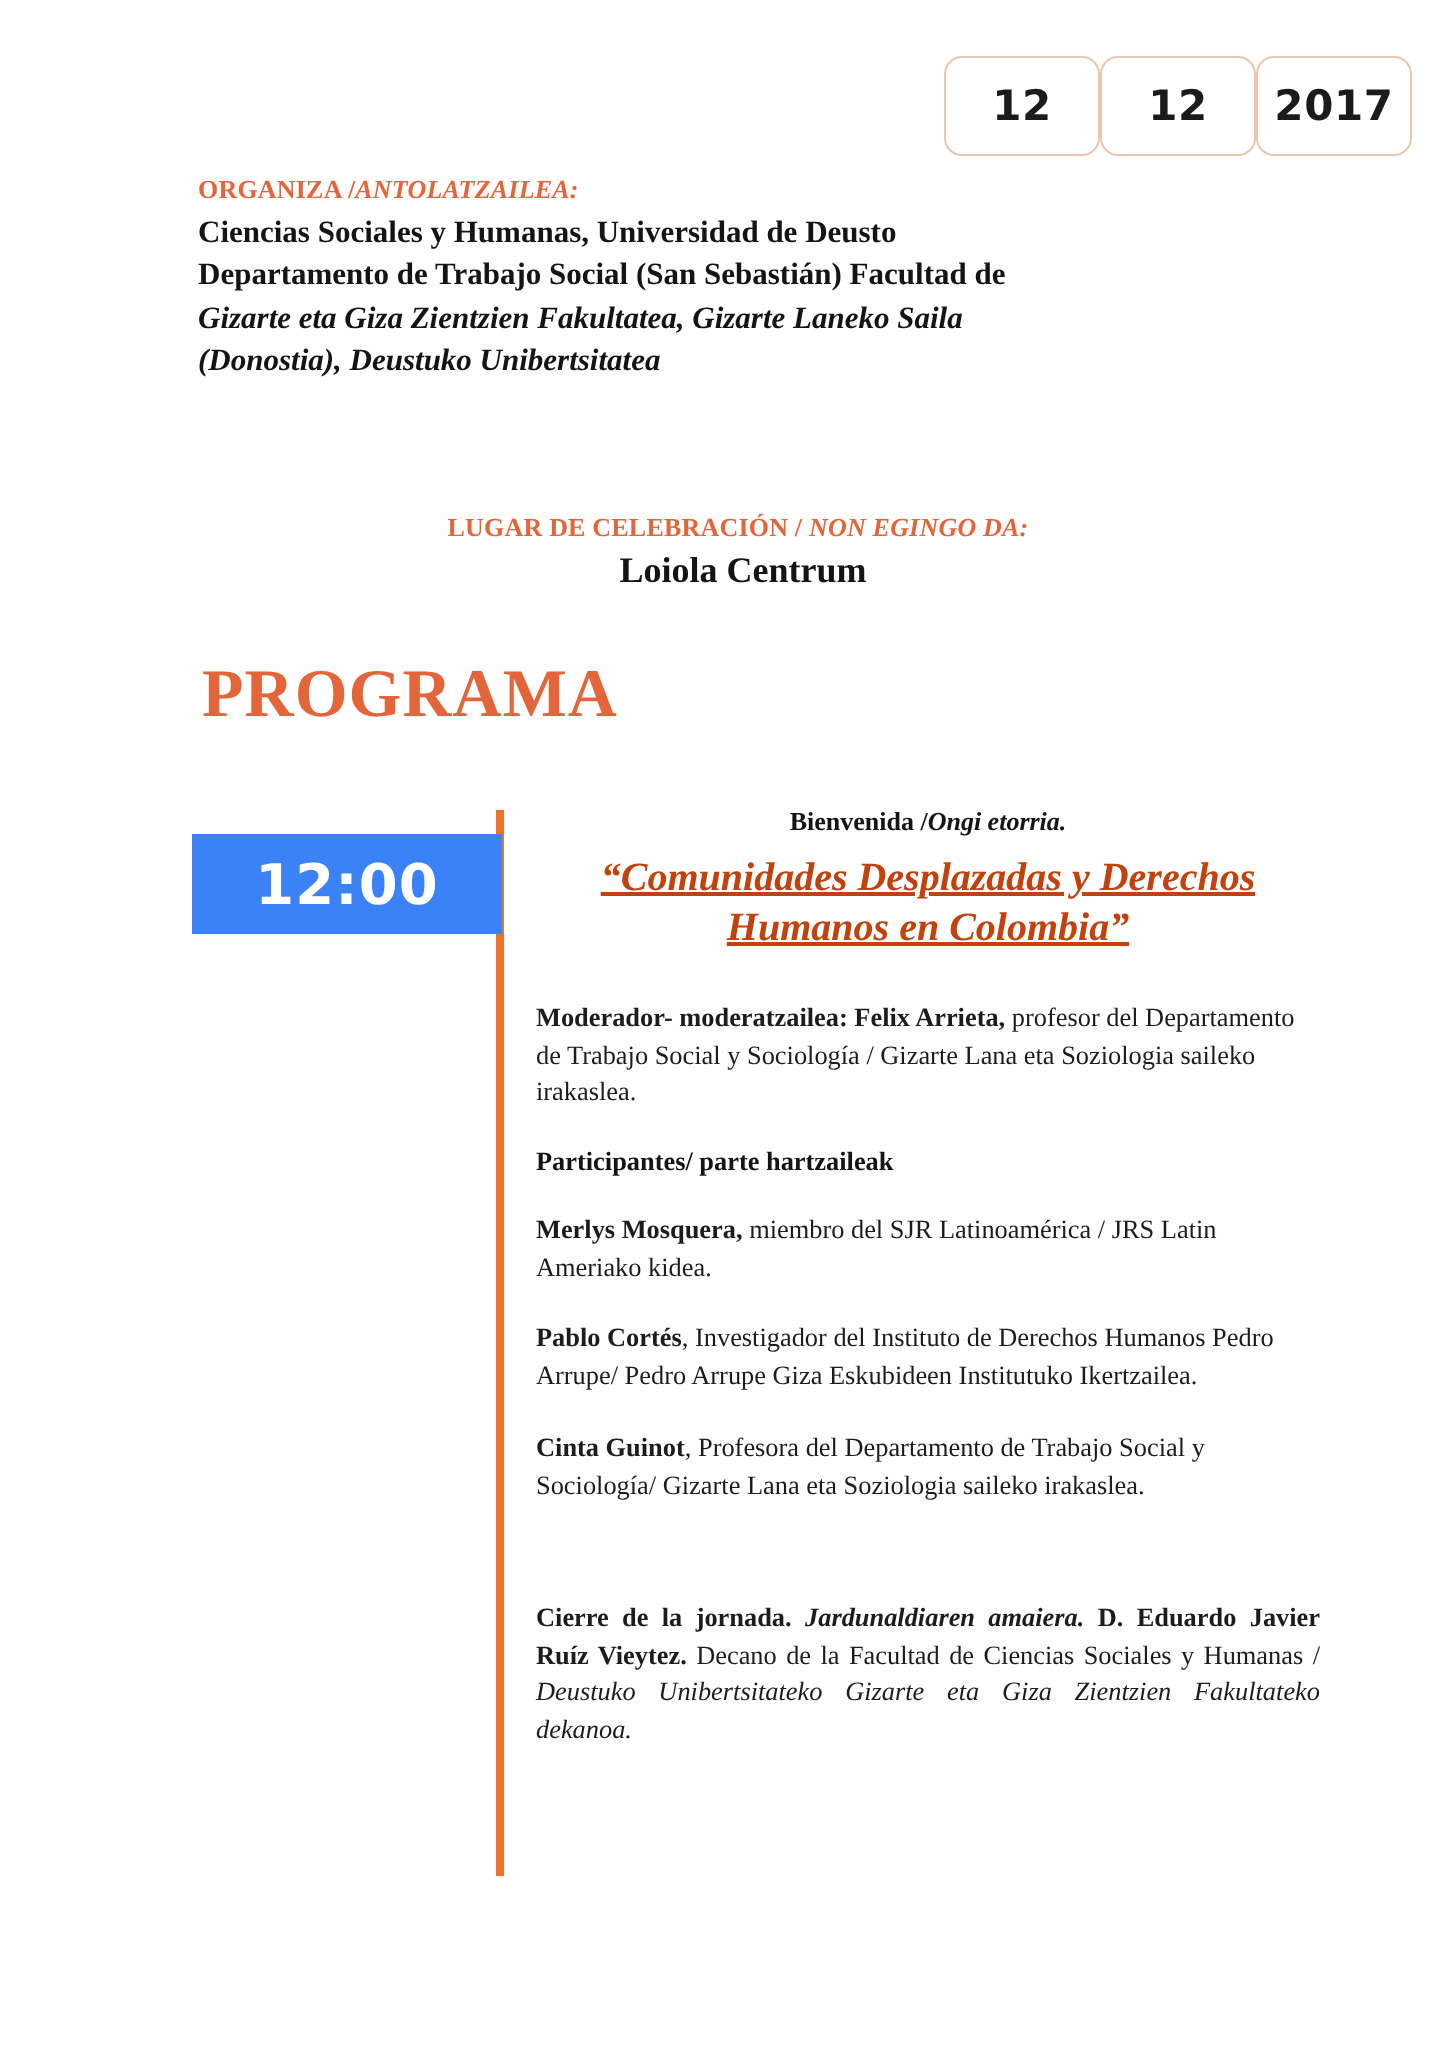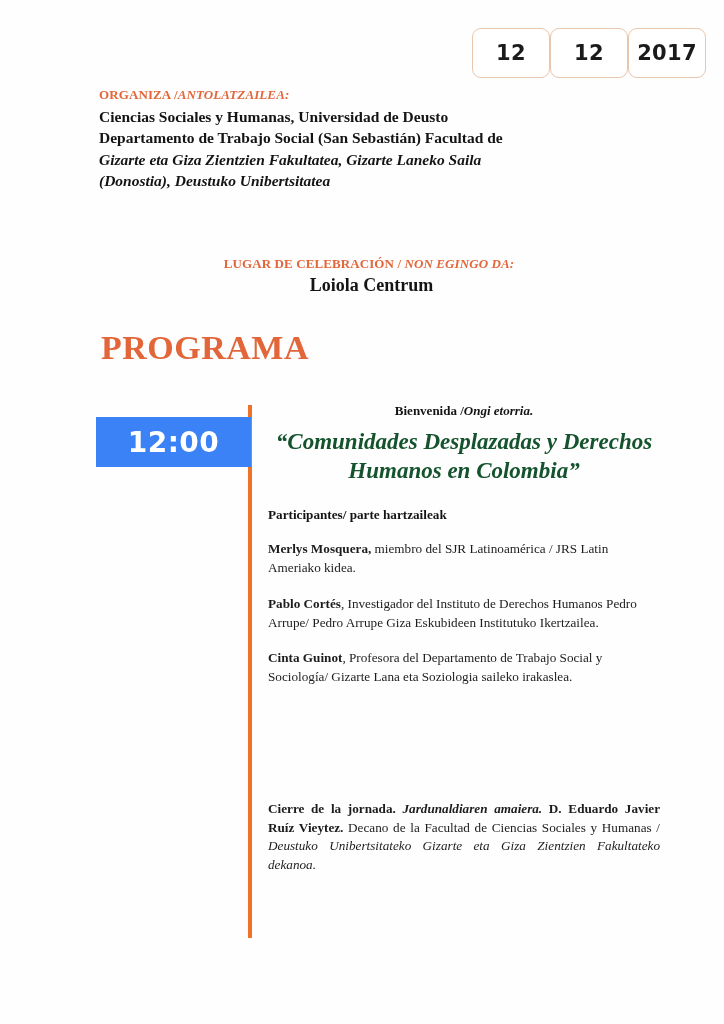--- a/index.html
+++ b/index.html
@@ -147,24 +147,25 @@
     font-weight: bold;
     margin: 0 0 8px 0;
     color: #141414;
   }
   .welcome-line .it { font-style: italic; }
 
   .session-title {
     text-align: center;
     font-weight: bold;
     font-style: italic;
-    font-size: 23px;
+    font-size: 20px;
     line-height: 1.27;
     margin: 0 0 22px 0;
-    color: #14532d;
+    color: #c2410c;
+    text-decoration: underline;
   }
 
   .para {
     font-size: 13.2px;
     line-height: 1.42;
     margin: 0 0 17px 0;
     color: #1c1c1c;
     text-align: left;
   }
   .para:last-child { margin-bottom: 0; }
@@ -207,20 +208,21 @@
   <div class="programa-title">PROGRAMA</div>
 
   <div class="timeline-line"></div>
 
   <div class="time-badge badge-1200">12:00</div>
 
   <div class="session session-1">
     <p class="welcome-line"><span>Bienvenida /</span><span class="it">Ongi etorria.</span></p>
     <p class="session-title">“Comunidades Desplazadas y Derechos Humanos en Colombia”</p>
 
+    <p class="para"><b>Moderador- moderatzailea: Felix Arrieta,</b><span> profesor del Departamento de Trabajo Social y Sociología / Gizarte Lana eta Soziologia saileko irakaslea.</span></p>
 
     <p class="para-heading">Participantes/ parte hartzaileak</p>
 
     <p class="para"><b>Merlys Mosquera,</b><span> miembro del SJR Latinoamérica / JRS Latin Ameriako kidea.</span></p>
 
     <p class="para"><b>Pablo Cortés</b><span>, Investigador del Instituto de Derechos Humanos Pedro Arrupe/ Pedro Arrupe Giza Eskubideen Institutuko Ikertzailea.</span></p>
 
     <p class="para"><b>Cinta Guinot</b><span>, Profesora del Departamento de Trabajo Social y Sociología/ Gizarte Lana eta Soziologia saileko irakaslea.</span></p>
   </div>
 

